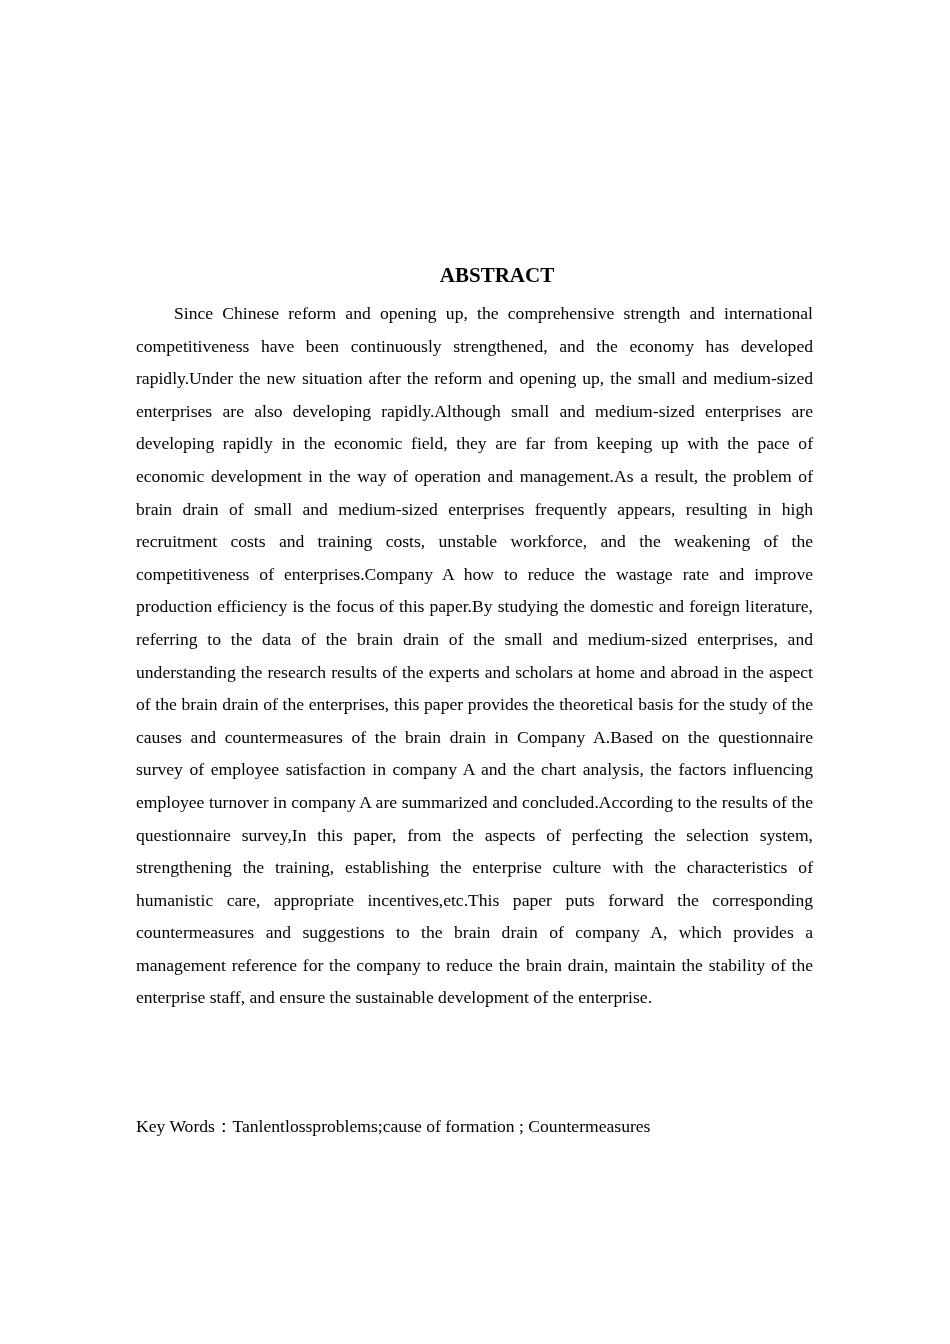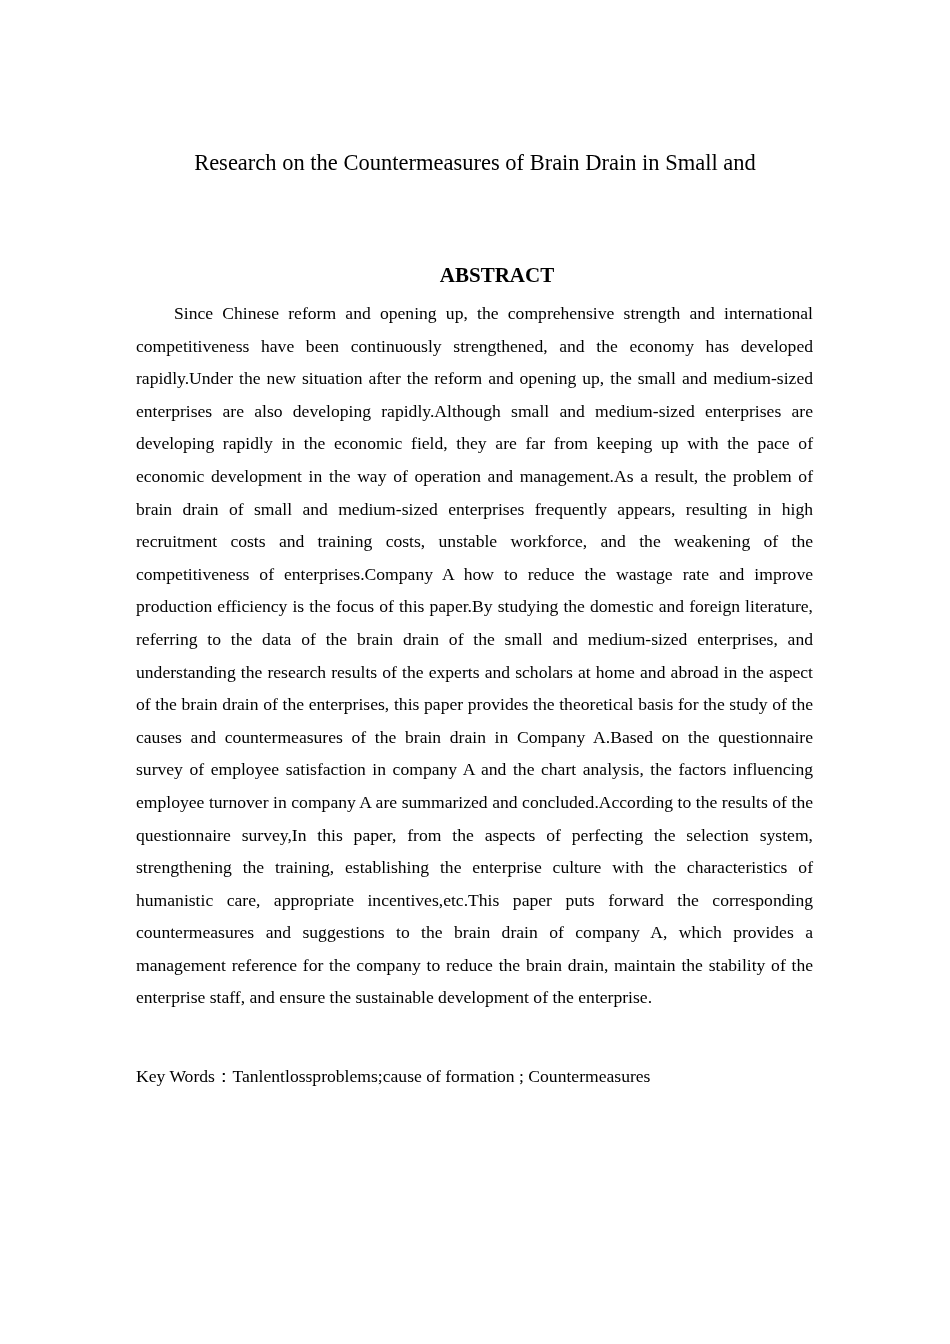--- a/index.html
+++ b/index.html
@@ -52,31 +52,30 @@
       font-size: 17.6px;
       line-height: 32.6px;
       text-align: justify;
       text-indent: 38px;
       margin: 0;
       font-family: Liberation Serif, serif;
     }
     .keywords {
       position: absolute;
       left: 136px;
-      top: 1060px;
+      top: 1110px;
       width: 700px;
       font-size: 17.6px;
       line-height: 32px;
       white-space: nowrap;
     }
   </style>
 </head>
 <body>
 
 <div class="page">
-  <div class="title-line l1">Research on the Countermeasures of Brain Drain in Small and</div>
 
   <div class="abstract-heading">ABSTRACT</div>
 
   <p class="abstract-body">Since Chinese reform and opening up, the comprehensive strength and international competitiveness have been continuously strengthened, and the economy has developed rapidly.Under the new situation after the reform and opening up, the small and medium-sized enterprises are also developing rapidly.Although small and medium-sized enterprises are developing rapidly in the economic field, they are far from keeping up with the pace of economic development in the way of operation and management.As a result, the problem of brain drain of small and medium-sized enterprises frequently appears, resulting in high recruitment costs and training costs, unstable workforce, and the weakening of the competitiveness of enterprises.Company A how to reduce the wastage rate and improve production efficiency is the focus of this paper.By studying the domestic and foreign literature, referring to the data of the brain drain of the small and medium-sized enterprises, and understanding the research results of the experts and scholars at home and abroad in the aspect of the brain drain of the enterprises, this paper provides the theoretical basis for the study of the causes and countermeasures of the brain drain in Company A.Based on the questionnaire survey of employee satisfaction in company A and the chart analysis, the factors influencing employee turnover in company A are summarized and concluded.According to the results of the questionnaire survey,In this paper, from the aspects of perfecting the selection system, strengthening the training, establishing the enterprise culture with the characteristics of humanistic care, appropriate incentives,etc.This paper puts forward the corresponding countermeasures and suggestions to the brain drain of company A, which provides a management reference for the company to reduce the brain drain, maintain the stability of the enterprise staff, and ensure the sustainable development of the enterprise.</p>
 
   <div class="keywords"><span>Key Words：</span><span>Tanlentlossproblems;cause of formation ; Countermeasures</span></div>
 </div>
 
 </body></html>

